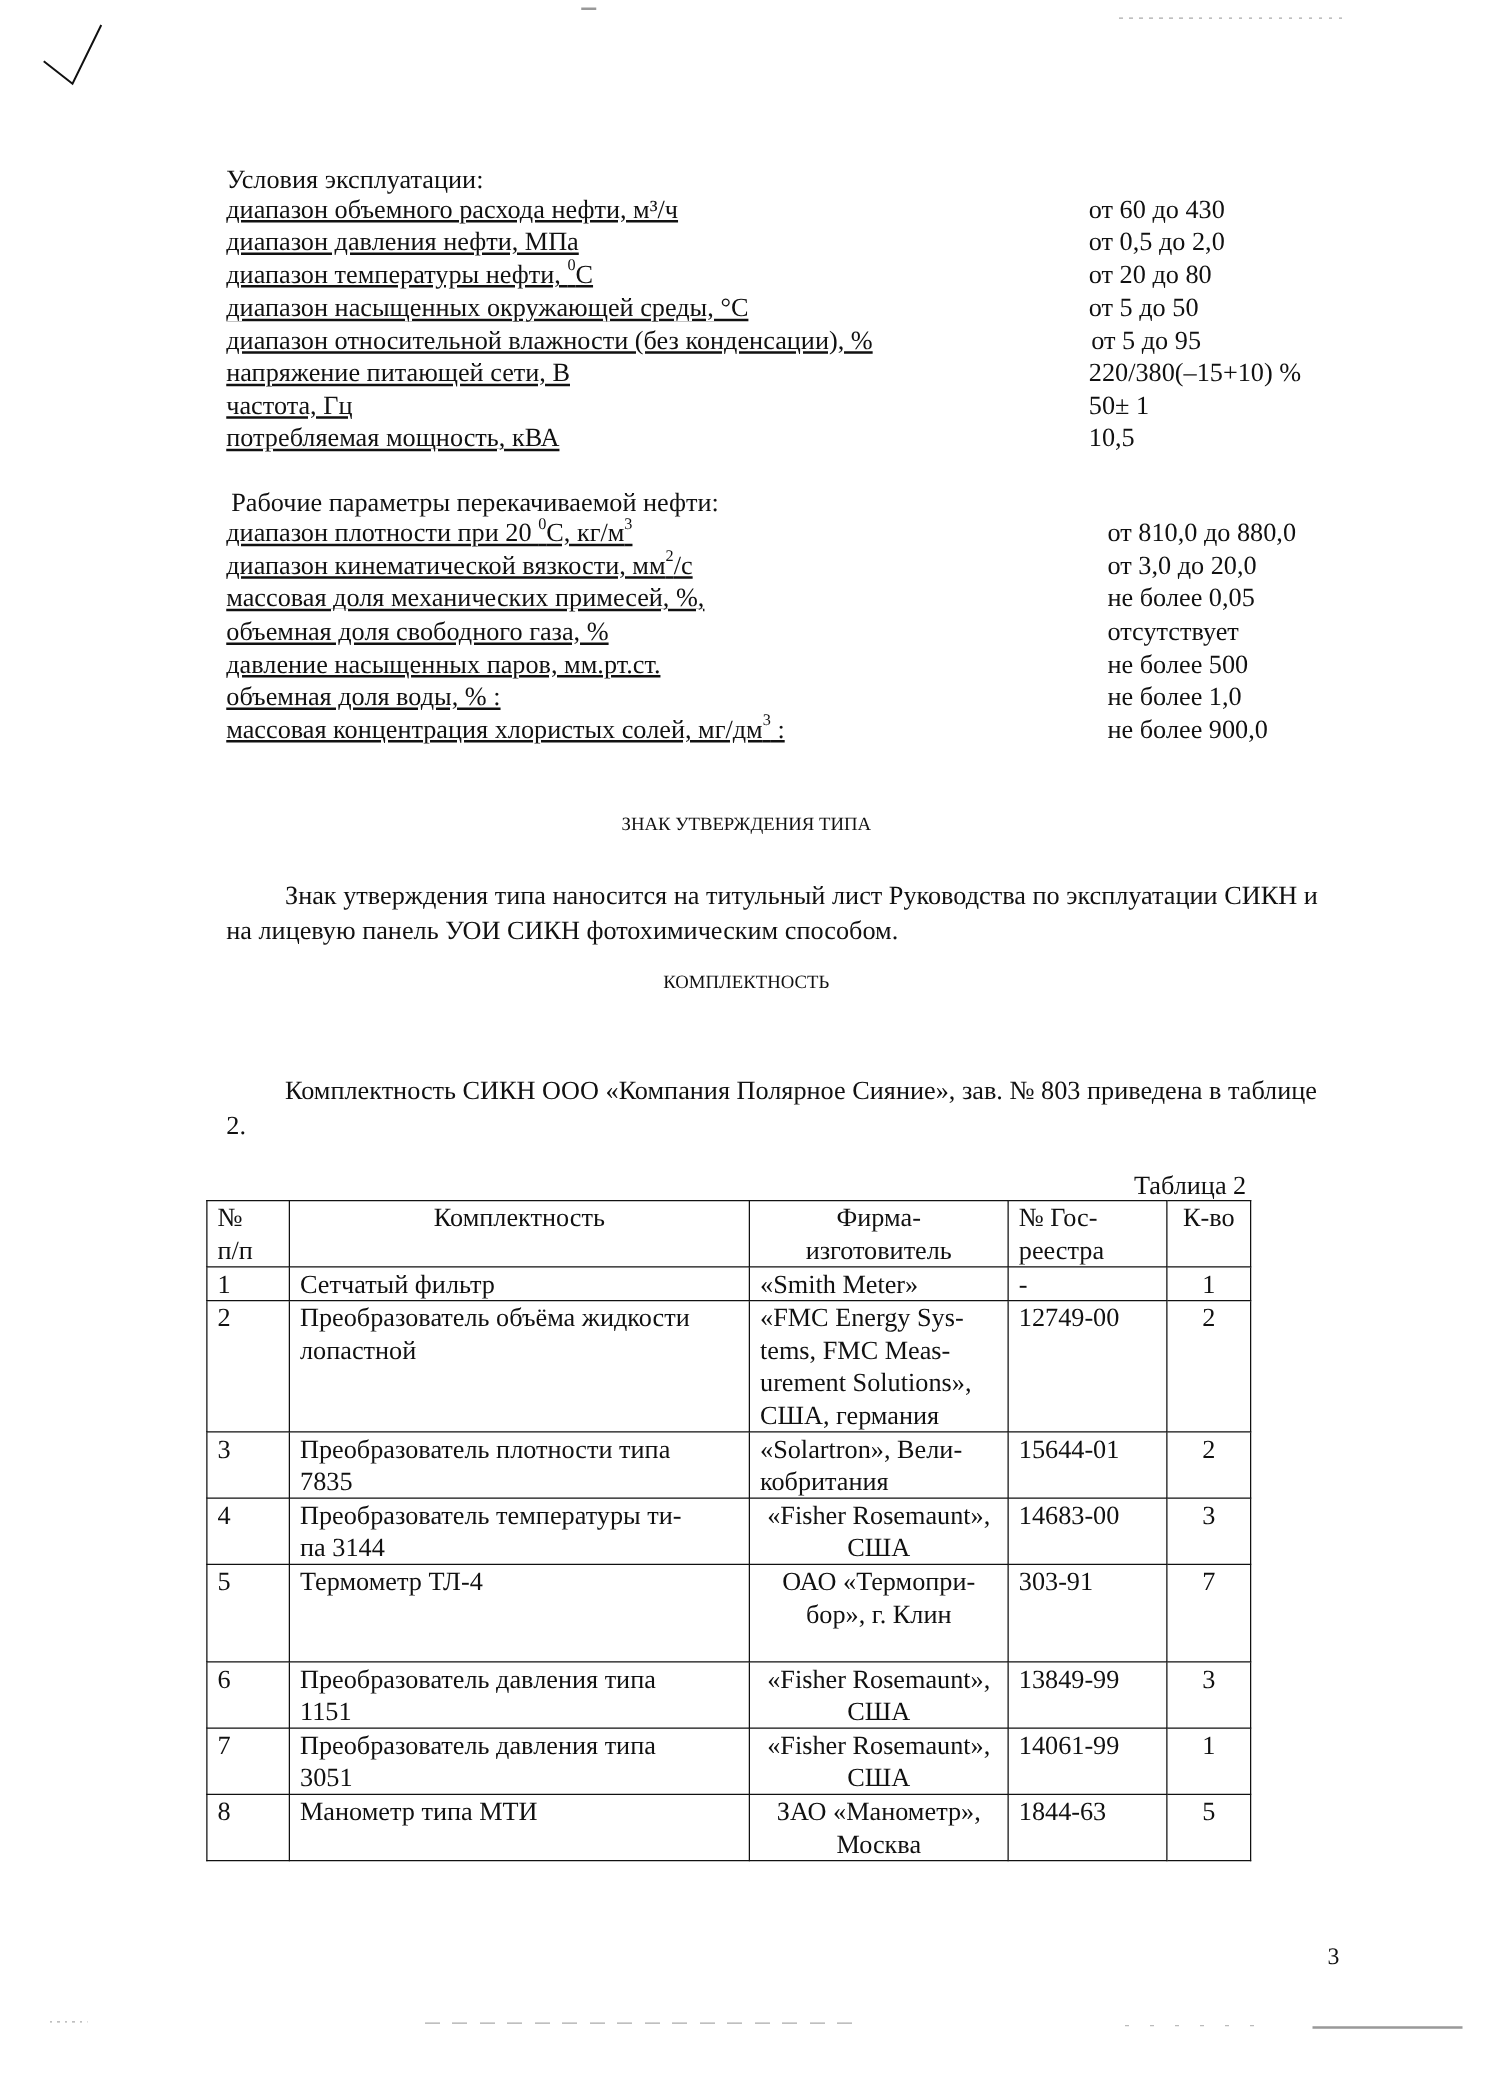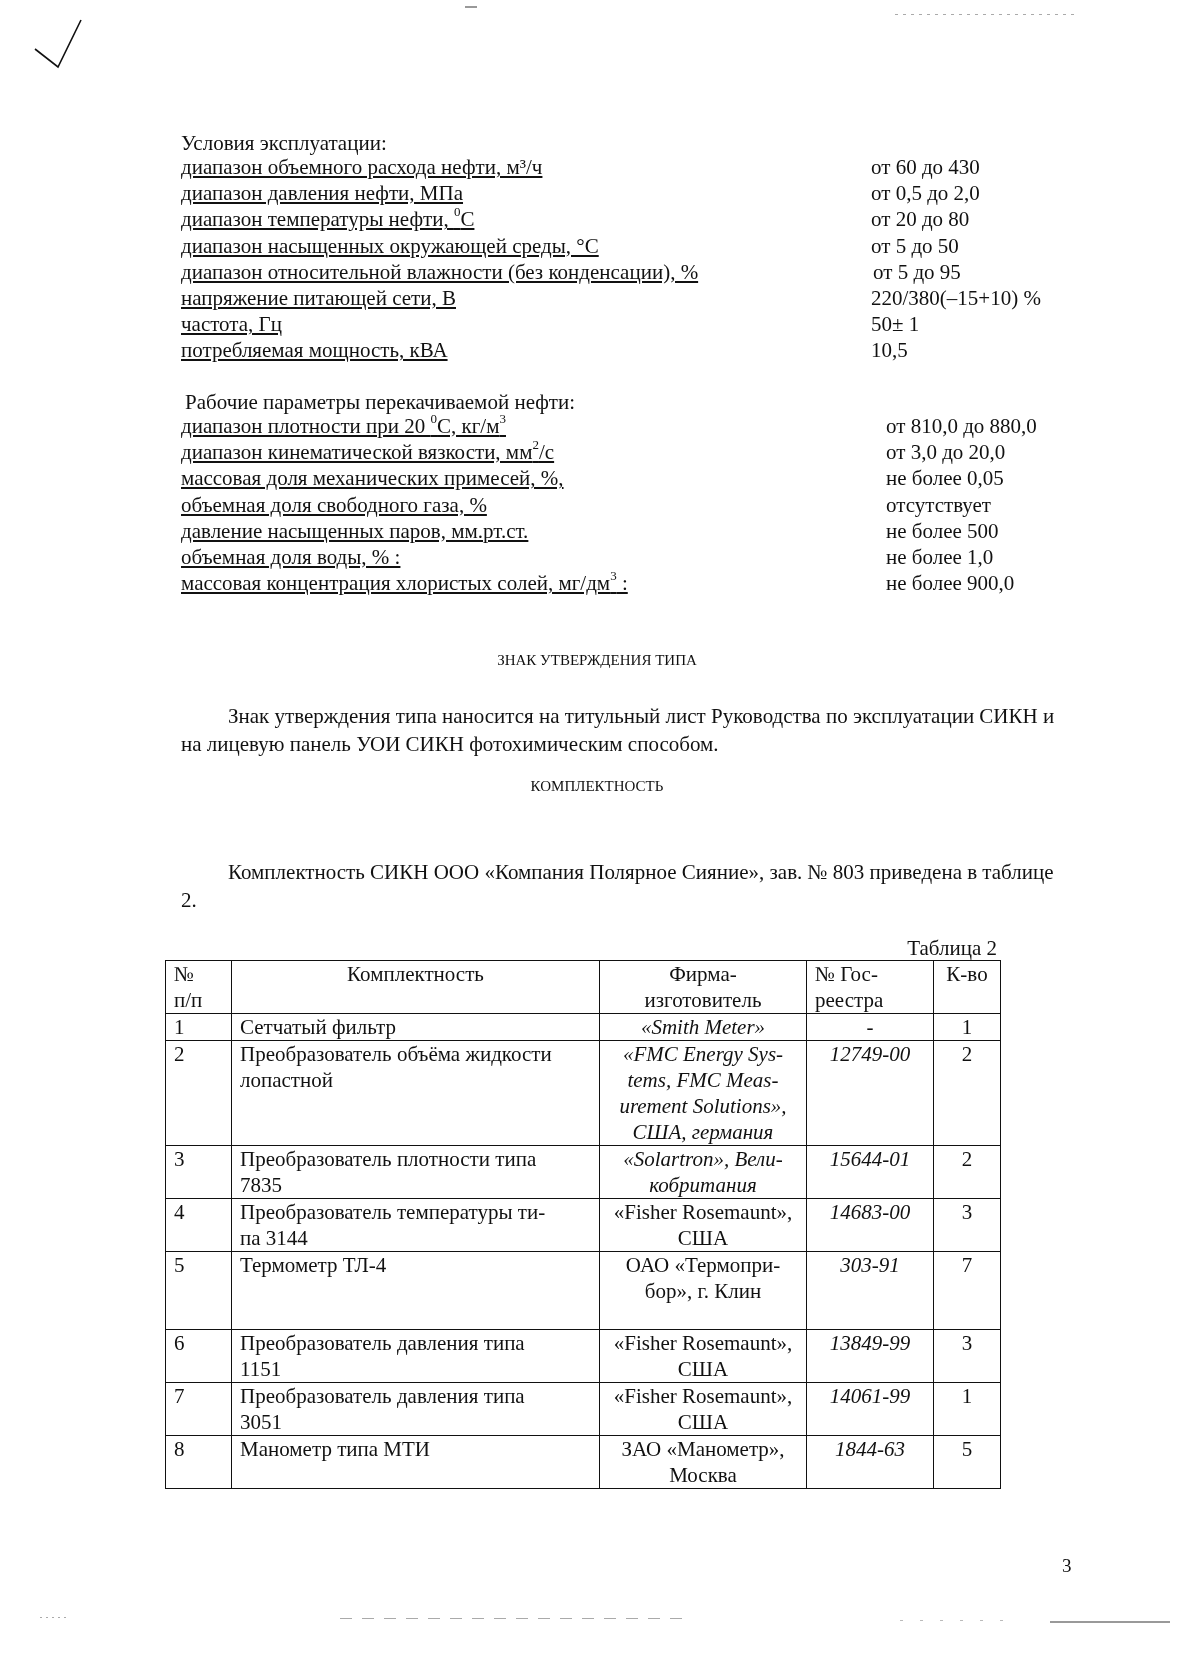--- a/index.html
+++ b/index.html
@@ -25,21 +25,21 @@
     table.items td, table.items th {
       border: 1.5px solid #111; vertical-align: top; padding: 0 8px;
       font-weight: normal;
     }
     table.items th { text-align: center; }
     .c-num { width: 49px; text-align: left; }
     .c-name { width: 351px; text-align: left; }
     .c-firm { width: 190px; }
     .c-reg { width: 110px; }
     .c-qty { width: 50px; text-align: center; }
-    .center { text-align: center; font-style: italic; }
+    .center { text-align: left; }
     .left { text-align: center; }
     .pgnum { position: absolute; left: 1062px; top: 1555px; font-size: 19px; }
     .noise { position: absolute; background: #b8b8b8; height: 1px; }
   </style>
 </head>
 <body>
 
 <svg class="abs" style="left:25px;top:15px" width="70" height="55" viewBox="0 0 70 55">
   <path d="M10 34 L33 52 L56 5" stroke="#111" stroke-width="1.6" fill="none"></path>
 </svg>

